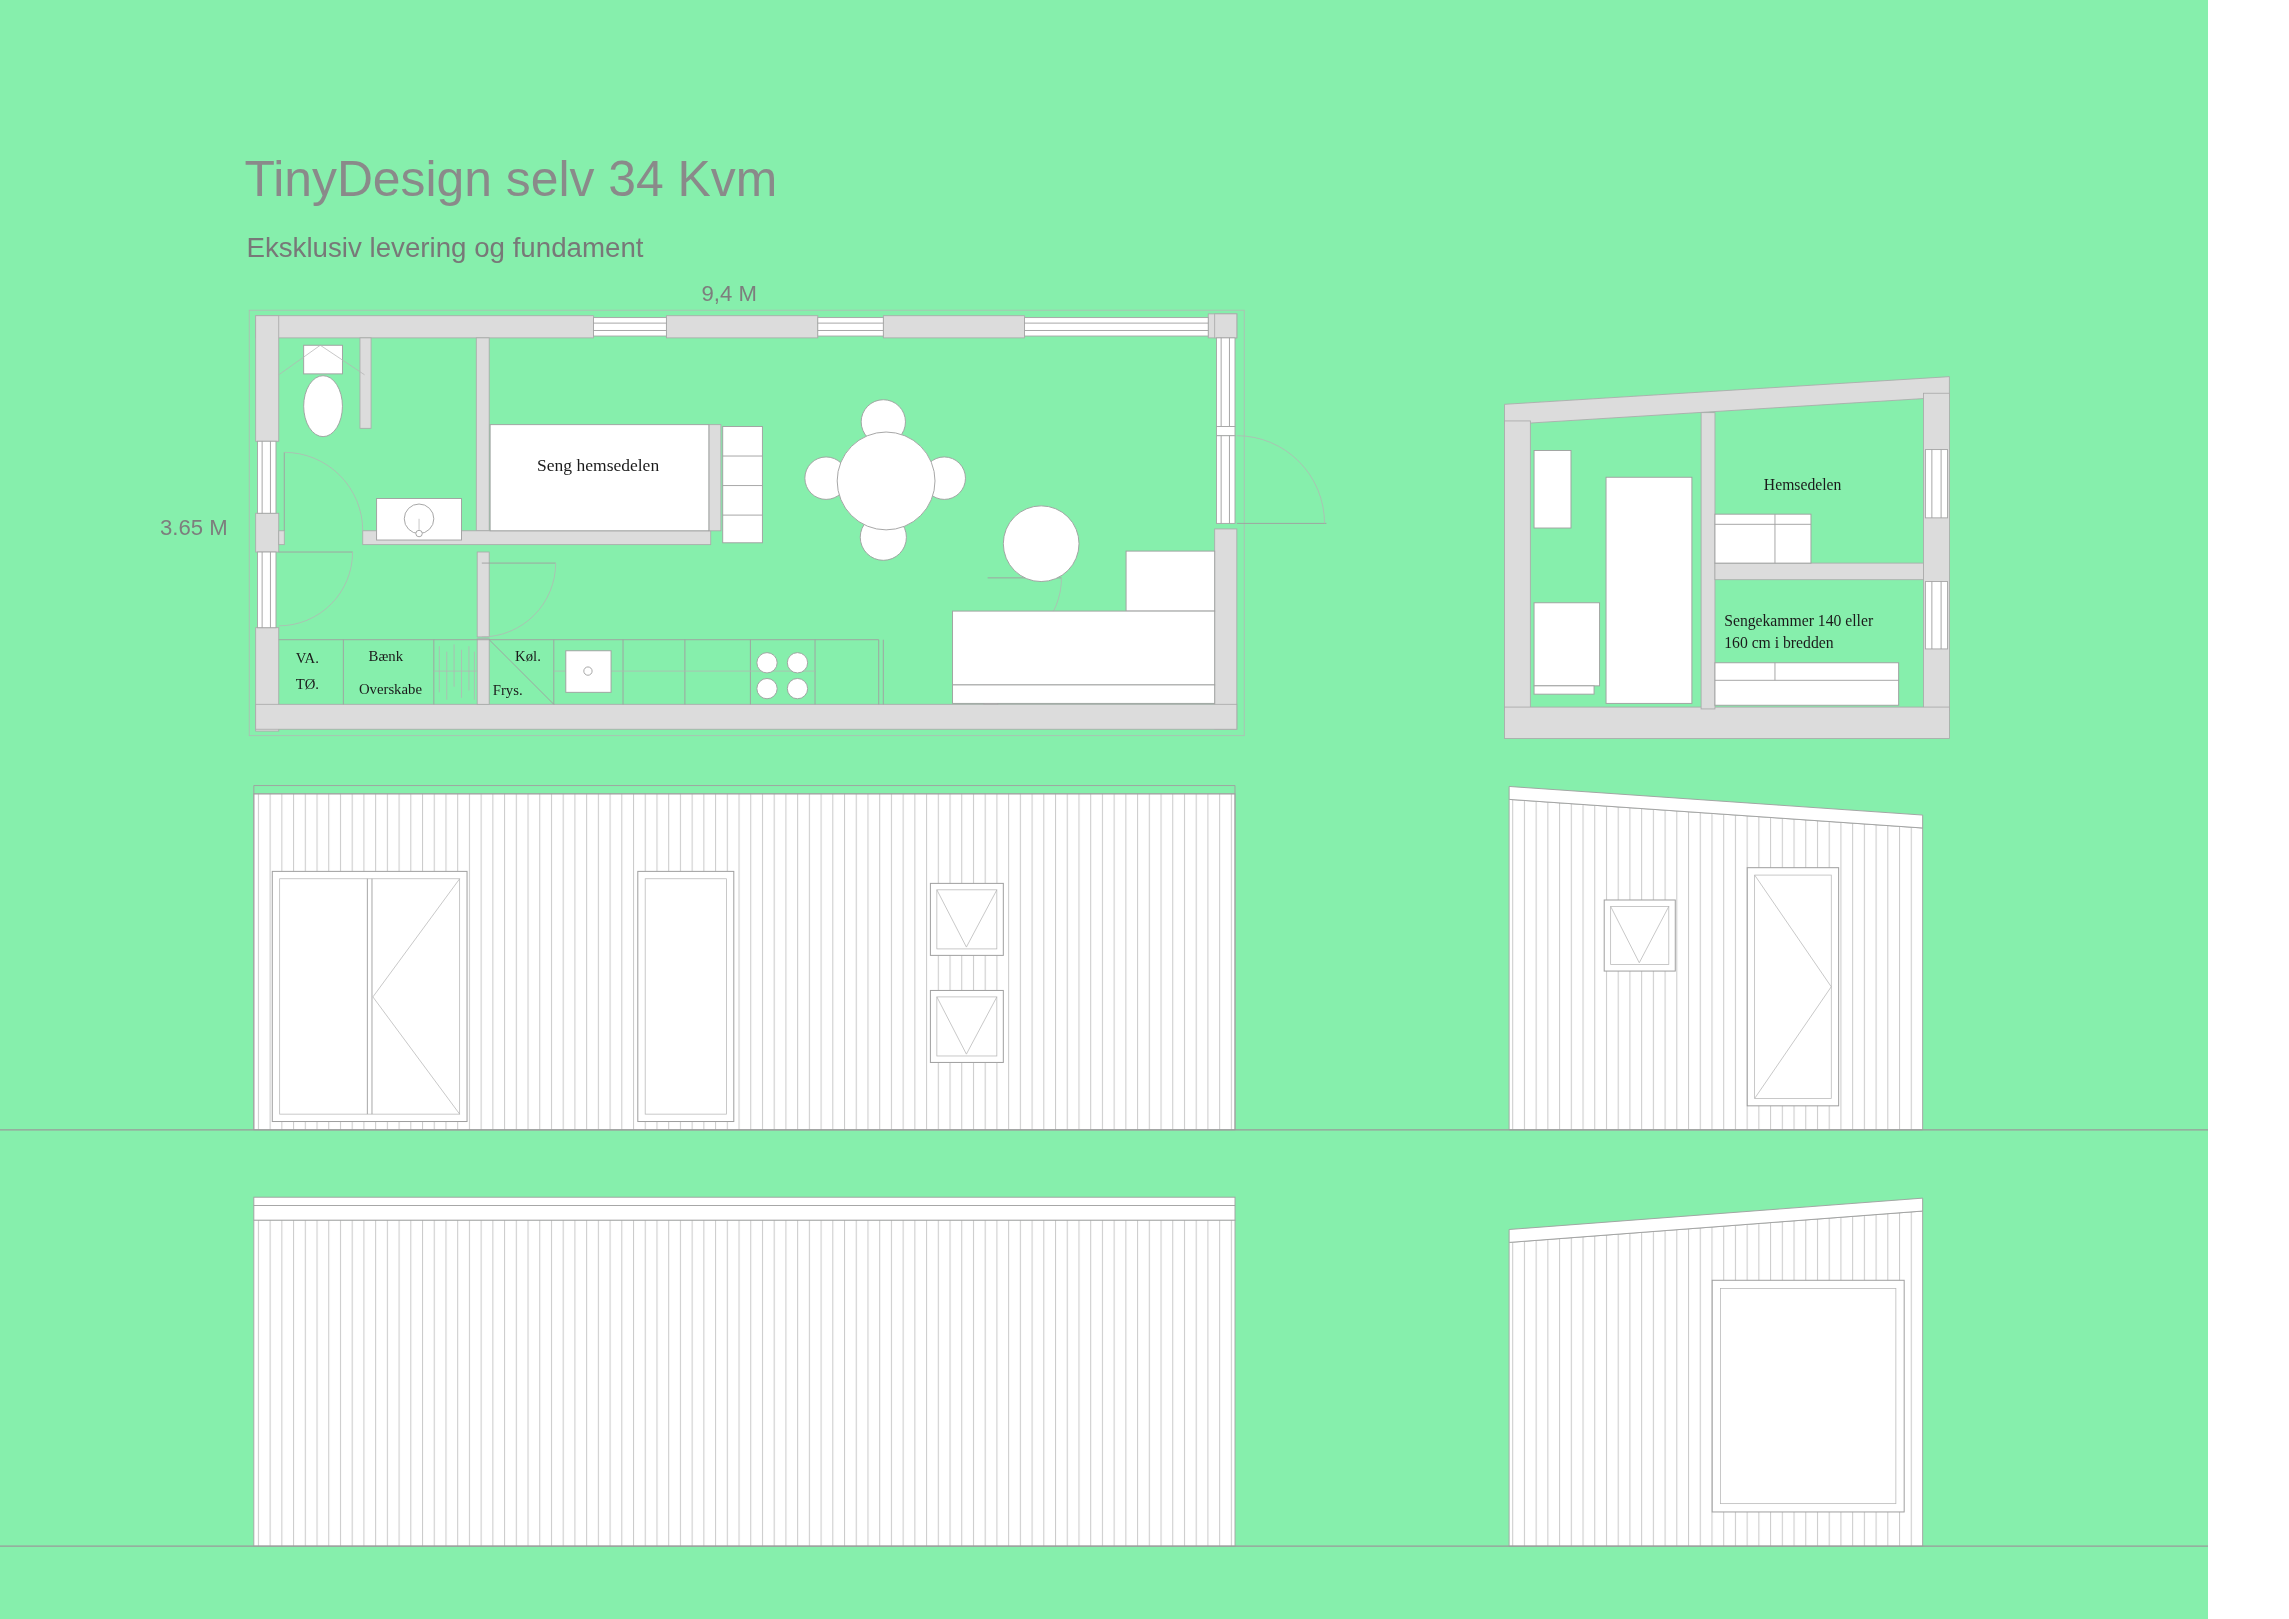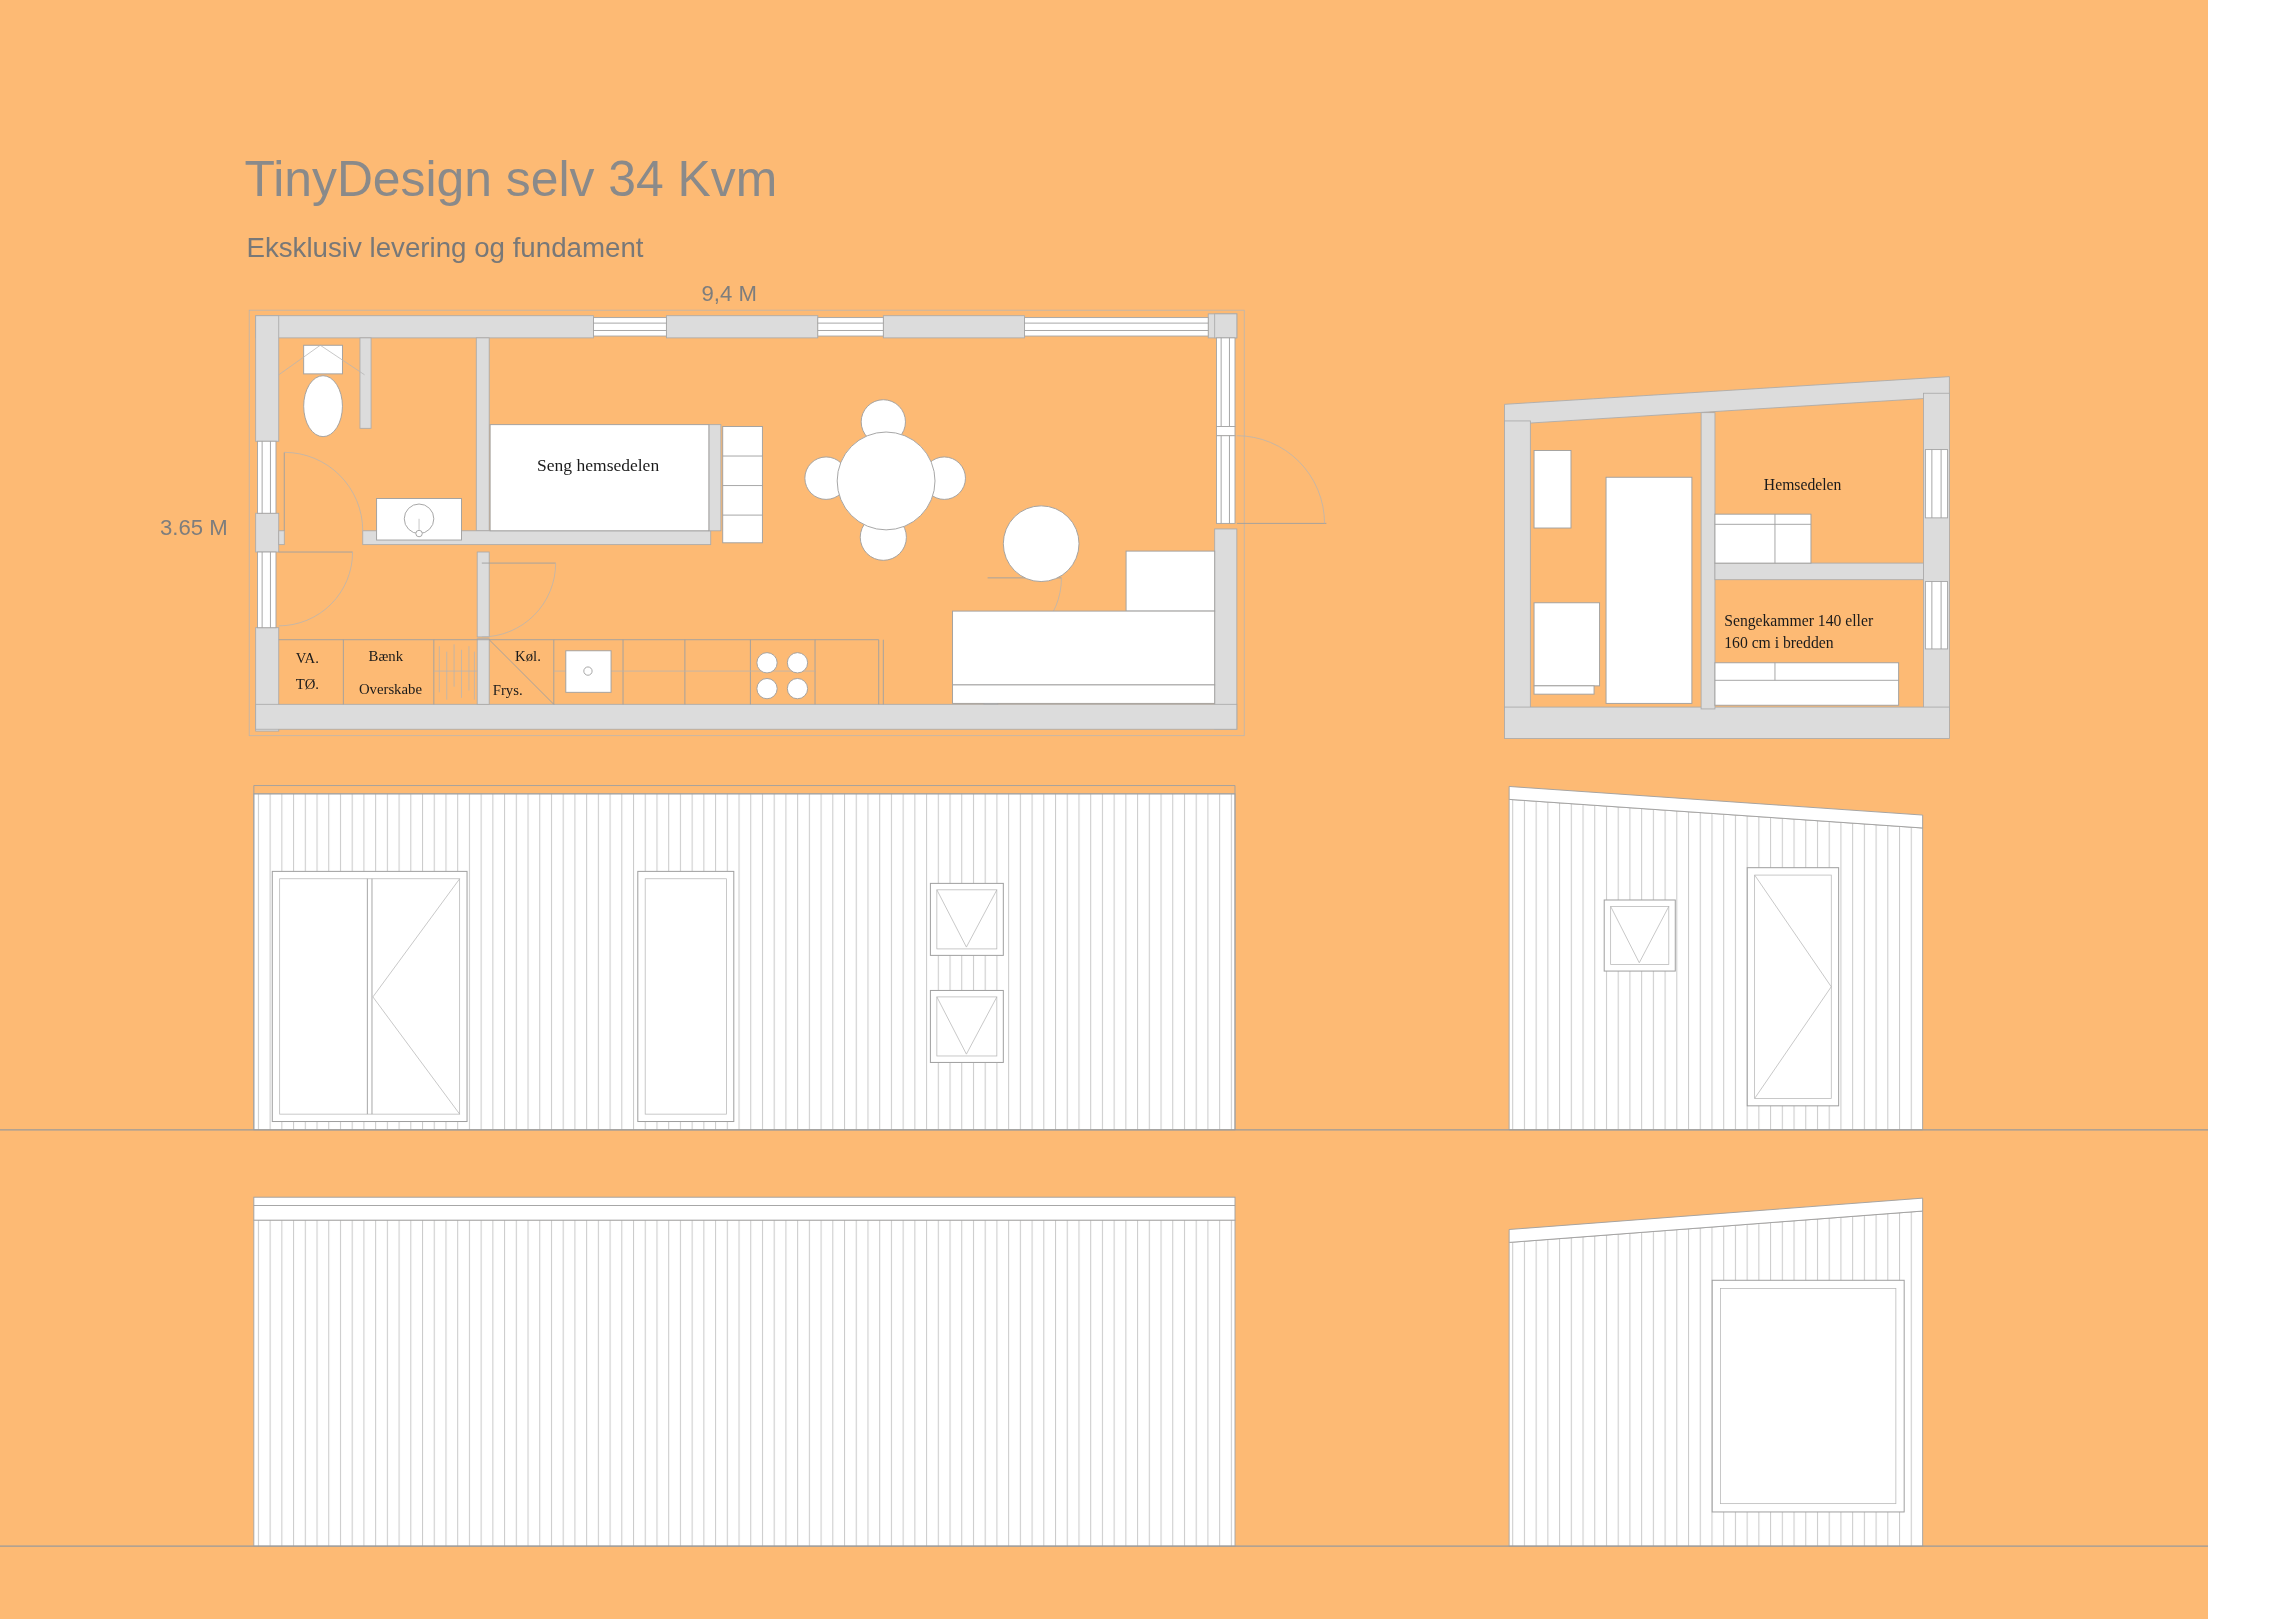--- a/index.html
+++ b/index.html
@@ -1,16 +1,16 @@
 <!DOCTYPE html>
 <html style="font-size:14.8px"><head>
 <meta charset="utf-8">
 <style>
   html,body{margin:0;padding:0;background:#ffffff;}
-  #sheet{position:relative;width:2208px;height:1620px;background:#fdba74;overflow:hidden;}
+  #sheet{position:relative;width:2208px;height:1620px;background:#86efac;overflow:hidden;}
   svg{position:absolute;left:0;top:0;}
   .wall{fill:#dcdcdc;stroke:#a9a9a9;stroke-width:0.9;}
   .line{stroke:#a0a0a0;stroke-width:1;fill:none;}
   .thin{stroke:#b5b5b5;stroke-width:0.8;fill:none;}
   .furn{fill:#ffffff;stroke:#9f9f9f;stroke-width:1;}
   .open{fill:#ffffff;stroke:#a6a6a6;stroke-width:1;}
   .sid{fill:url(#siding);stroke:#a6a6a6;stroke-width:1;}
   .sid2{fill:url(#siding);stroke:#a6a6a6;stroke-width:1;}
   .mask{fill:#ffffff;stroke:#a0a0a0;stroke-width:1.1;}
   .ground{stroke:#9a9a9a;stroke-width:1.4;}

